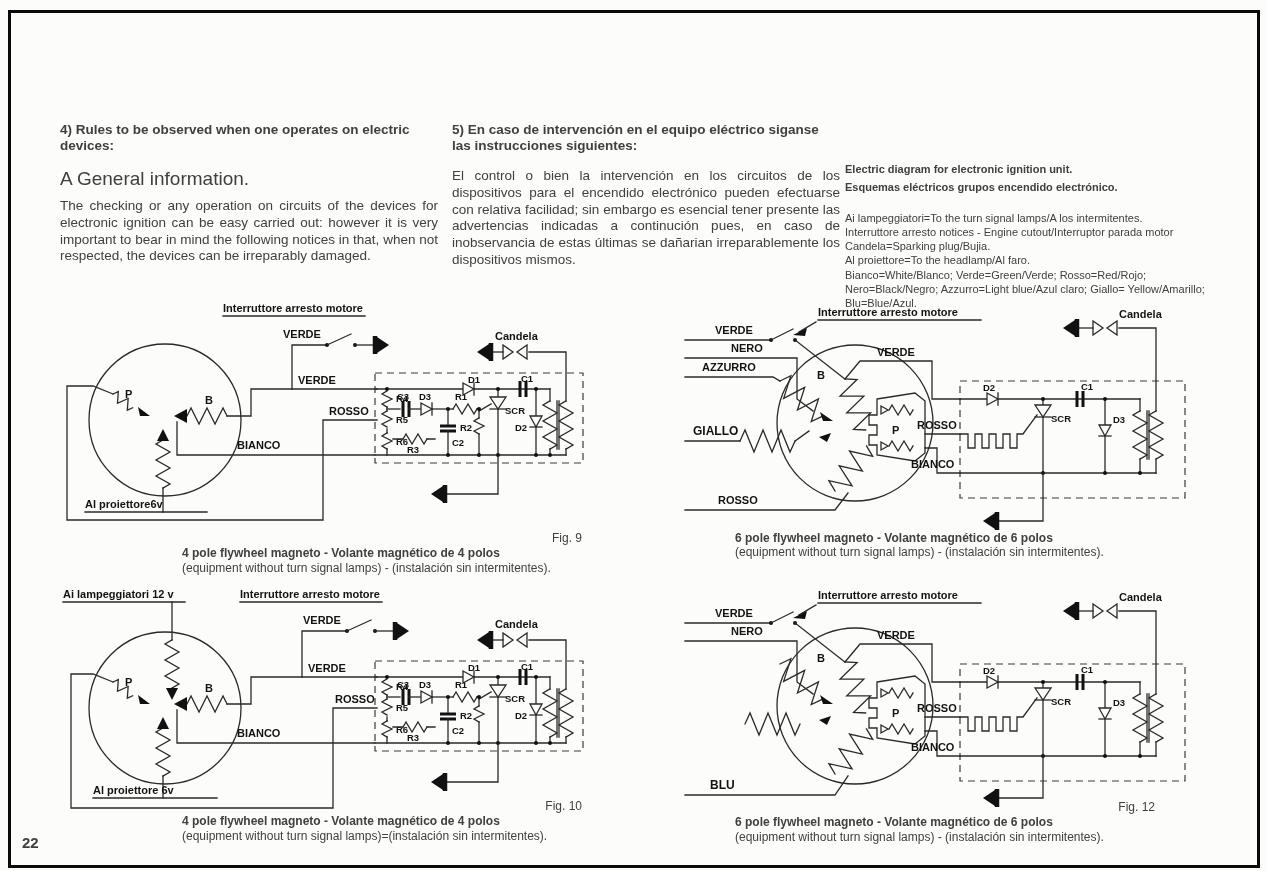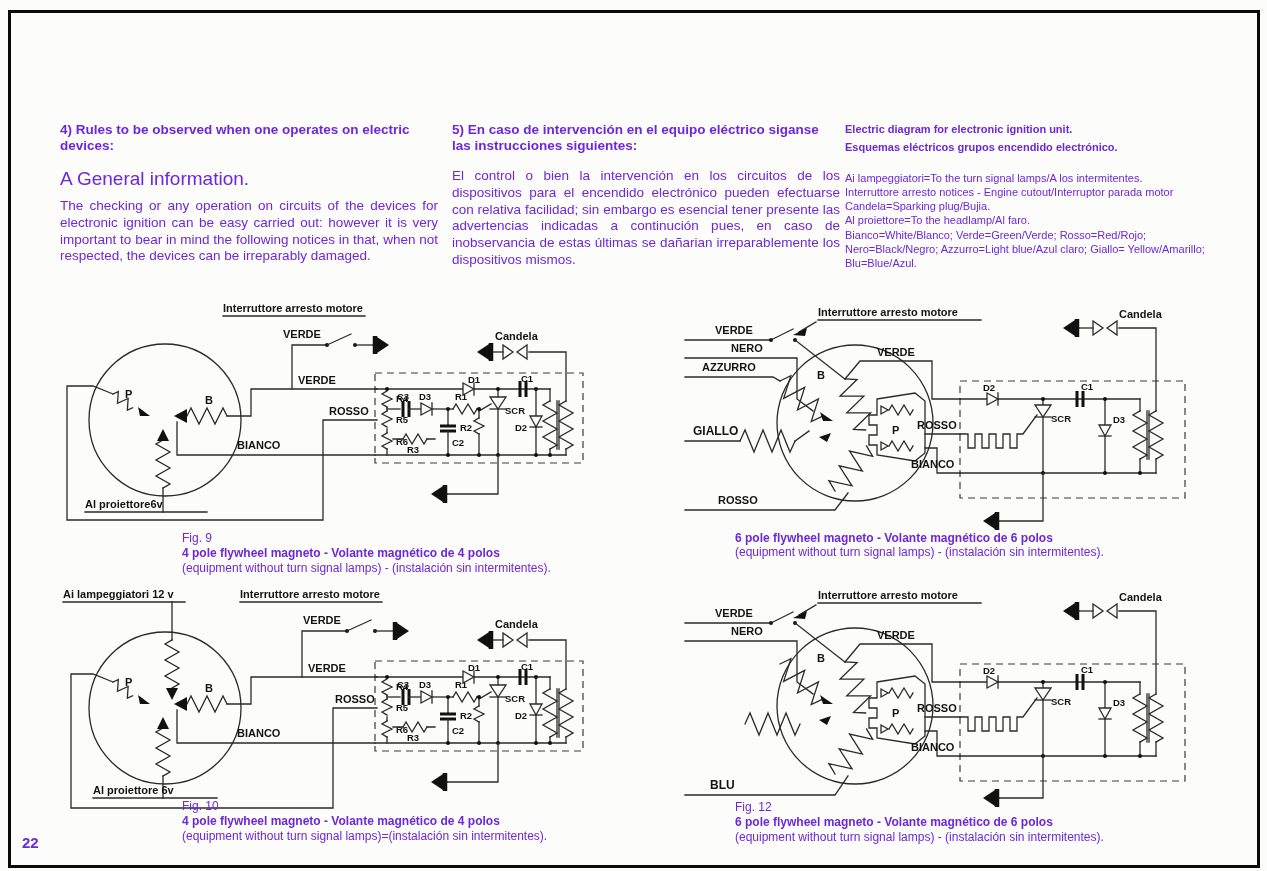--- a/index.html
+++ b/index.html
@@ -1,28 +1,28 @@
 <!DOCTYPE html>
 <html><head>
 <meta charset="utf-8">
 <style>
   html,body{margin:0;padding:0;background:#fff;}
   .sheet{position:relative;width:1267px;height:871px;background:#fcfcfa;overflow:hidden;
-         font-family:"Liberation Sans",sans-serif;color:#6d28d9;}
+         font-family:"Liberation Sans",sans-serif;color:#404040;}
   .frame{position:absolute;left:8px;top:10px;right:7px;bottom:3px;border:3px solid #0a0a0a;pointer-events:none;}
   .col{position:absolute;}
   .col h2{font-size:13.5px;line-height:1.18;margin:0 0 14px 0;font-weight:700;}
   .col h3{font-size:19px;margin:0 0 8px 0;font-weight:400;}
   .col p{font-size:13.5px;line-height:1.25;margin:0;text-align:justify;}
-  .legend{font-size:11px;line-height:1.3;}
+  .legend{font-size:11px;line-height:1.3;margin-top:40px;}
   .legend .lt{font-weight:700;margin:0 0 4px 0;}
   .legend .ll{margin:0;}
   .legend .gap{height:12px;}
   .cap{position:absolute;font-size:12px;line-height:1.2;}
-  .cap .f{text-align:left;margin-bottom:1px;}
+  .cap .f{text-align:right;margin-bottom:1px;}
   .cap .t{font-weight:700;}
   .pagenum{position:absolute;left:22px;top:834px;font-size:15px;font-weight:700;}
   svg.fig{position:absolute;overflow:visible;}
   svg .w{stroke:#2a2a2a;stroke-width:1.3;fill:none;stroke-linecap:square;}
   svg .comp{stroke:#2a2a2a;stroke-width:1.3;fill:#fcfcfa;}
   svg .plate{stroke:#111;stroke-width:3;}
   svg .thick{stroke:#111;stroke-width:4.5;}
   svg .dash{stroke:#3a3a3a;stroke-width:1.2;fill:none;stroke-dasharray:7 5;}
   svg .fill{fill:#111;stroke:none;}
   svg .dot{fill:#111;}

